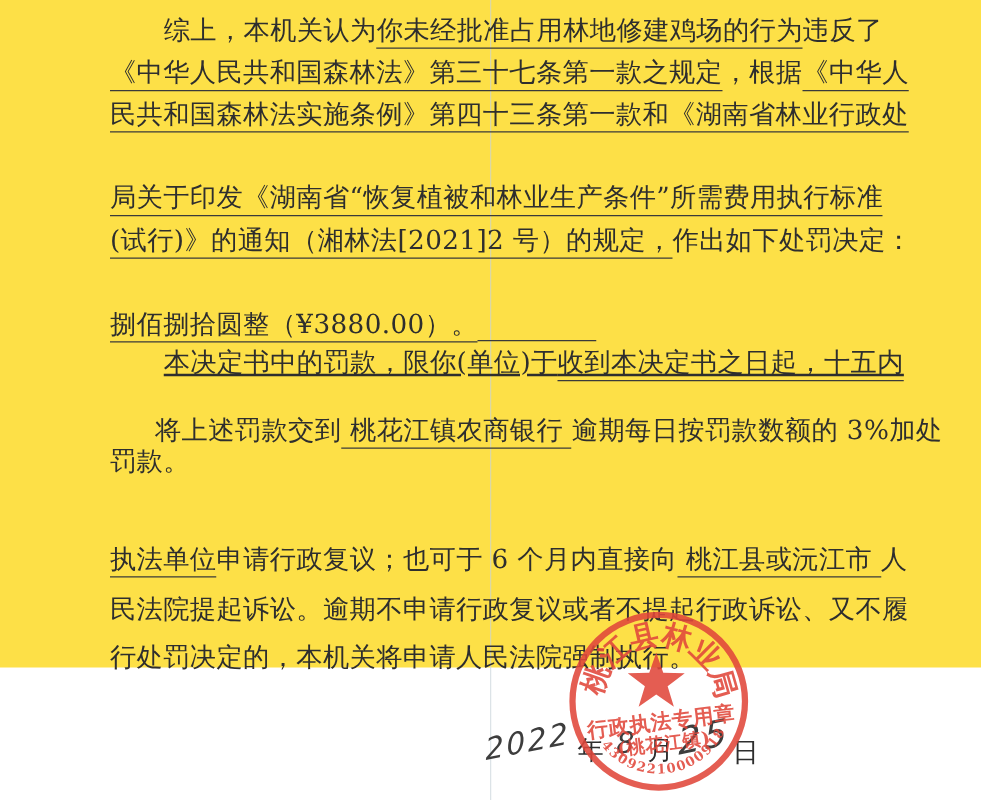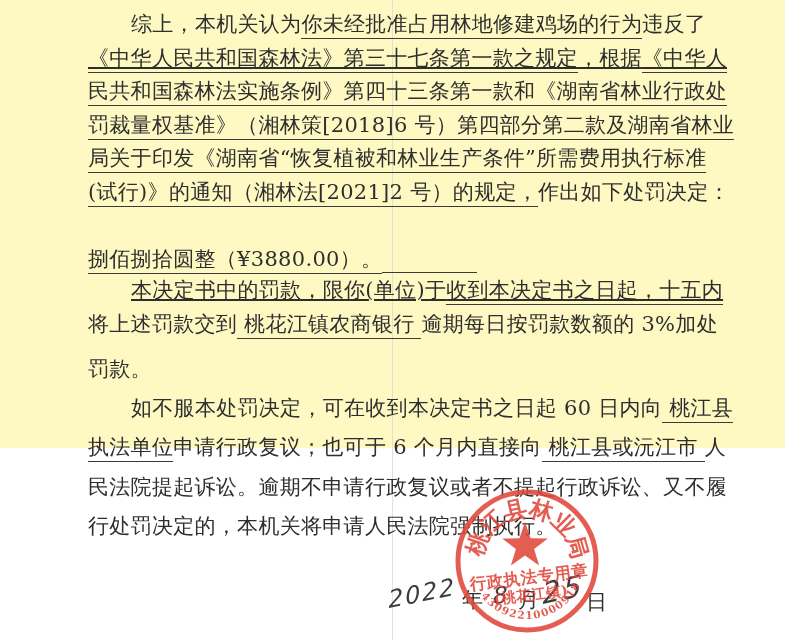--- a/index.html
+++ b/index.html
@@ -1,18 +1,18 @@
 <!DOCTYPE html>
 <html><head>
 <meta charset="utf-8">
 <style>
   html,body{margin:0;padding:0;}
   body{width:785px;height:640px;background:#ffffff;overflow:hidden;
        font-family:"DejaVu Serif","Liberation Serif",serif;}
-  .page{position:relative;width:785px;height:448px;background:#fef9c3;}
+  .page{position:relative;width:785px;height:534px;background:#fde047;}
   .fold-line{position:absolute;left:392px;top:0;width:1px;height:640px;
              background:#c9d4da;opacity:.65;}
   .doc-body{position:absolute;left:88px;top:0;width:615px;height:640px;}
   .line{position:absolute;left:0;white-space:pre;font-size:21px;line-height:26px;
         color:#2e2e2e;letter-spacing:.3px;}
   .line.indent{padding-left:43px;}
   .u{border-bottom:1.4px solid #3a3a3a;padding-bottom:2px;}
   .blank{display:inline-block;width:95px;height:1em;vertical-align:bottom;}
   .footer-label{position:absolute;font-size:21px;color:#2e2e2e;letter-spacing:1px;}
   .date-char{position:absolute;font-size:21px;color:#2e2e2e;}
@@ -29,30 +29,28 @@
   .seal-code{font-size:10.5px;font-weight:bold;letter-spacing:1.3px;}
 </style>
 </head>
 <body>
 
 <div class="page">
   <div class="fold-line"></div>
 
   <div class="doc-body">
       <div class="line indent" style="top: 11px;"><span class="">综上，本机关认为</span><span class="u">你未经批准占用林地修建鸡场的行为</span><span class="">违反了</span></div>
-      <div class="line" style="top: 44.6px; text-decoration: underline;"><span class="u">《中华人民共和国森林法》第三十七条第一款之规定</span><span class="">，根据</span><span class="u">《中华人</span></div>
+      <div class="line" style="top: 44.6px;"><span class="u">《中华人民共和国森林法》第三十七条第一款之规定</span><span class="">，根据</span><span class="u">《中华人</span></div>
       <div class="line" style="top: 78.2px;"><span class="u">民共和国森林法实施条例》第四十三条第一款和《湖南省林业行政处</span></div>
-      <div class="line" style="top: 111.8px;"><span class="u">罚裁量权基准》（湘林策[2018]6 号）第四部分第二款及湖南省林业</span></div>
       <div class="line" style="top: 145.4px;"><span class="u">局关于印发《湖南省“恢复植被和林业生产条件”所需费用执行标准</span></div>
       <div class="line" style="top: 179px;"><span class="u">(试行)》的通知（湘林法[2021]2 号）的规定，</span><span class="">作出如下处罚决定：</span></div>
       <div class="line" style="top: 246.2px;"><span class="u">捌佰捌拾圆整（¥3880.00）。</span><span class="u blank"></span></div>
       <div class="line indent" style="top: 277px; text-decoration: underline;"><span class="">本决定书中的罚款，限你(单位)于</span><span class="u">收到本决定书之日起，十五内</span></div>
-      <div class="line" style="top: 311px;"><span class="">将上述罚款交到</span><span class="u"> 桃花江镇农商银行 </span><span class="">逾期每日按罚款数额的 3%加处</span></div>
+      <div class="line" style="top: 331px; margin-left: 36px;"><span class="">将上述罚款交到</span><span class="u"> 桃花江镇农商银行 </span><span class="">逾期每日按罚款数额的 3%加处</span></div>
       <div class="line" style="top: 355.6px;"><span class="">罚款。</span></div>
-      <div class="line indent" style="top: 394.9px;"><span class="">如不服本处罚决定，可在收到本决定书之日起 60 日内向</span><span class="u"> 桃江县</span></div>
       <div class="line" style="top: 434.2px;"><span class="u">执法单位</span><span class="">申请行政复议；也可于 6 个月内直接向</span><span class="u"> 桃江县或沅江市 </span><span class="">人</span></div>
       <div class="line" style="top: 512.8px;"><span class="">行处罚决定的，本机关将申请人民法院强制执行。</span></div>
       <div class="line" style="top: 473.5px;"><span class="">民法院提起诉讼。逾期不申请行政复议或者不提起行政诉讼、又不履</span></div>
     </div>
 
 
   <span class="hw hw-year">2022</span>
   <span class="date-char" style="left:462px;top:586px;">年</span>
   <span class="hw hw-month">8</span>
   <span class="date-char" style="left:518px;top:586px;">月</span>

